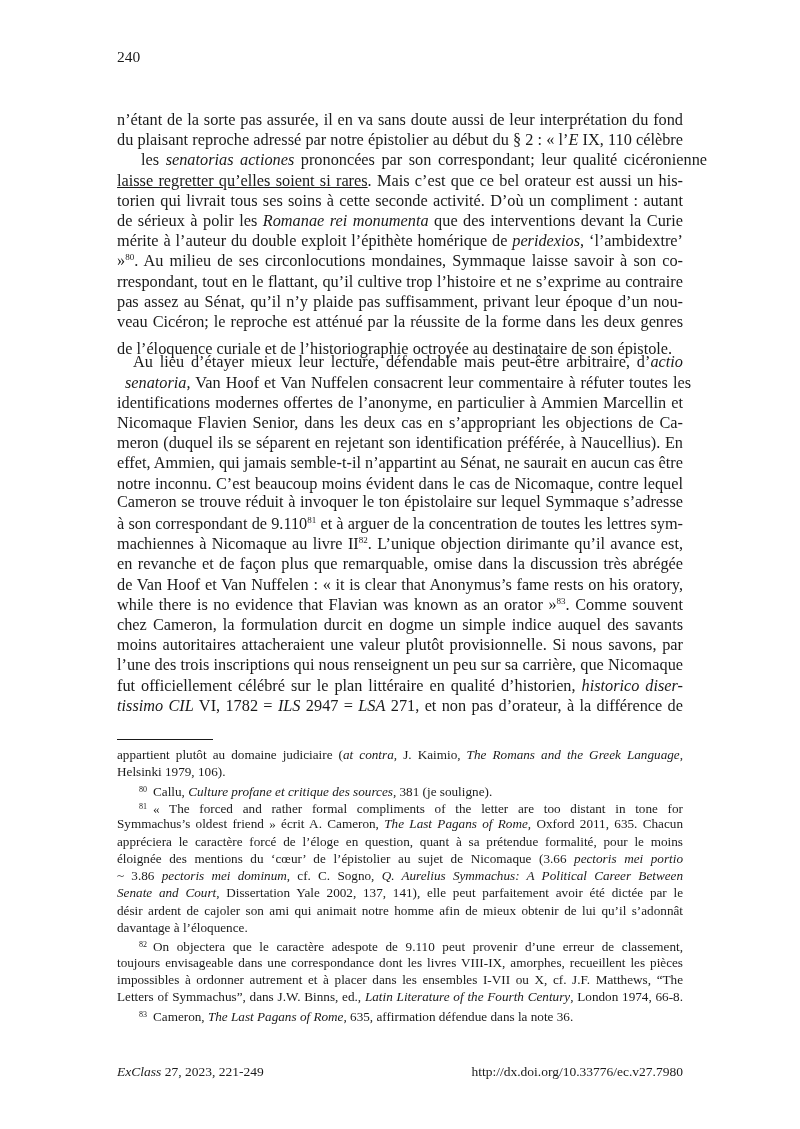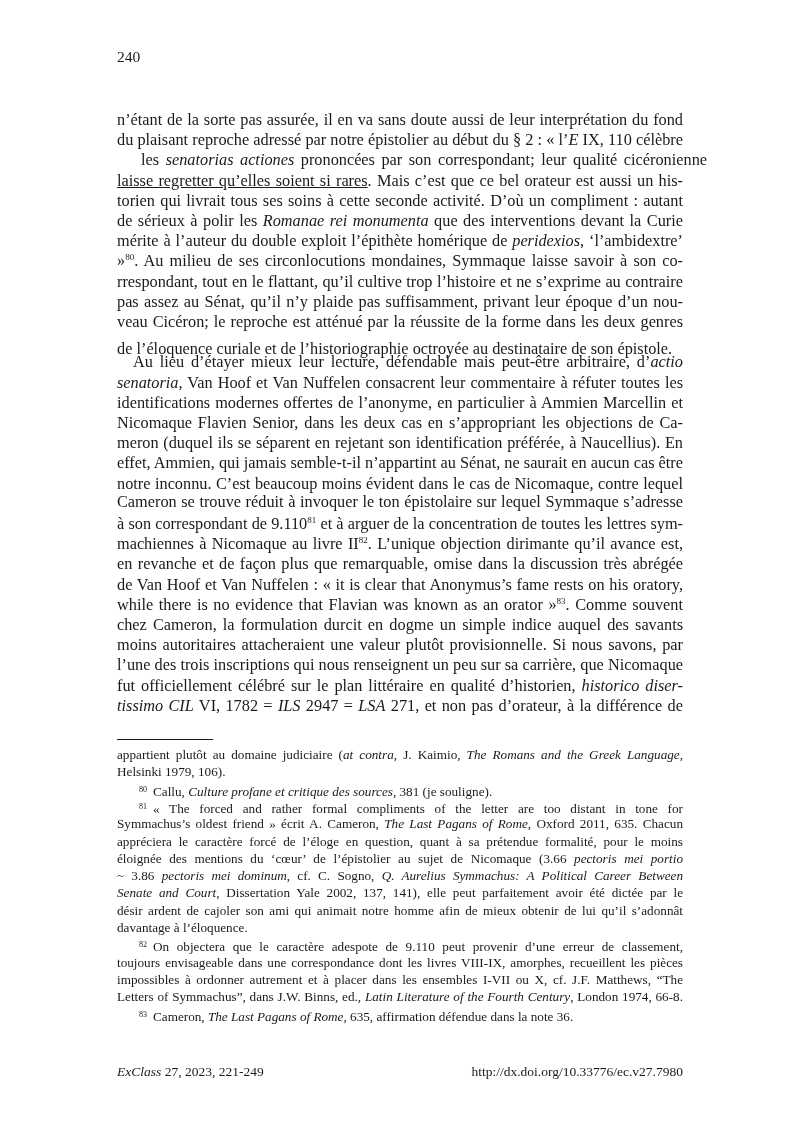--- a/index.html
+++ b/index.html
@@ -38,21 +38,21 @@
     <div class="line" style="top: 60.6px;"><u>laisse regretter qu’elles soient si rares</u><span>. Mais c’est que ce bel orateur est aussi un his-</span></div>
     <div class="line" style="top: 80.8px;"><span>torien qui livrait tous ses soins à cette seconde activité. D’où un compliment : autant</span></div>
     <div class="line" style="top: 101px;"><span>de sérieux à polir les </span><i>Romanae rei monumenta</i><span> que des interventions devant la Curie</span></div>
     <div class="line" style="top: 121.2px;"><span>mérite à l’auteur du double exploit l’épithète homérique de </span><i>peridexios</i><span>, ‘l’ambidextre’</span></div>
     <div class="line" style="top: 141.4px;"><span>»</span><sup>80</sup><span>. Au milieu de ses circonlocutions mondaines, Symmaque laisse savoir à son co-</span></div>
     <div class="line" style="top: 161.6px;"><span>rrespondant, tout en le flattant, qu’il cultive trop l’histoire et ne s’exprime au contraire</span></div>
     <div class="line" style="top: 181.8px;"><span>pas assez au Sénat, qu’il n’y plaide pas suffisamment, privant leur époque d’un nou-</span></div>
     <div class="line" style="top: 202px;"><span>veau Cicéron; le reproche est atténué par la réussite de la forme dans les deux genres</span></div>
     <div class="line last" style="top: 229px;"><span>de l’éloquence curiale et de l’historiographie octroyée au destinataire de son épistole.</span></div>
     <div class="line indent" style="top: 242.4px;"><span>Au lieu d’étayer mieux leur lecture, défendable mais peut-être arbitraire, d’</span><i>actio</i></div>
-    <div class="line" style="top: 262.6px;"><i>senatoria</i><span>, Van Hoof et Van Nuffelen consacrent leur commentaire à réfuter toutes les</span></div>
+    <div class="line" style="top: 262.6px; margin-left: 8px;"><i>senatoria</i><span>, Van Hoof et Van Nuffelen consacrent leur commentaire à réfuter toutes les</span></div>
     <div class="line" style="top: 282.8px;"><span>identifications modernes offertes de l’anonyme, en particulier à Ammien Marcellin et</span></div>
     <div class="line" style="top: 303px;"><span>Nicomaque Flavien Senior, dans les deux cas en s’appropriant les objections de Ca-</span></div>
     <div class="line" style="top: 323.2px;"><span>meron (duquel ils se séparent en rejetant son identification préférée, à Naucellius). En</span></div>
     <div class="line" style="top: 343.4px;"><span>effet, Ammien, qui jamais semble-t-il n’appartint au Sénat, ne saurait en aucun cas être</span></div>
     <div class="line" style="top: 363.6px;"><span>notre inconnu. C’est beaucoup moins évident dans le cas de Nicomaque, contre lequel</span></div>
     <div class="line" style="top: 382px;"><span>Cameron se trouve réduit à invoquer le ton épistolaire sur lequel Symmaque s’adresse</span></div>
     <div class="line" style="top: 404px;"><span>à son correspondant de 9.110</span><sup>81</sup><span> et à arguer de la concentration de toutes les lettres sym-</span></div>
     <div class="line" style="top: 424.2px;"><span>machiennes à Nicomaque au livre II</span><sup>82</sup><span>. L’unique objection dirimante qu’il avance est,</span></div>
     <div class="line" style="top: 444.4px;"><span>en revanche et de façon plus que remarquable, omise dans la discussion très abrégée</span></div>
     <div class="line" style="top: 464.6px;"><span>de Van Hoof et Van Nuffelen : « it is clear that Anonymus’s fame rests on his oratory,</span></div>

